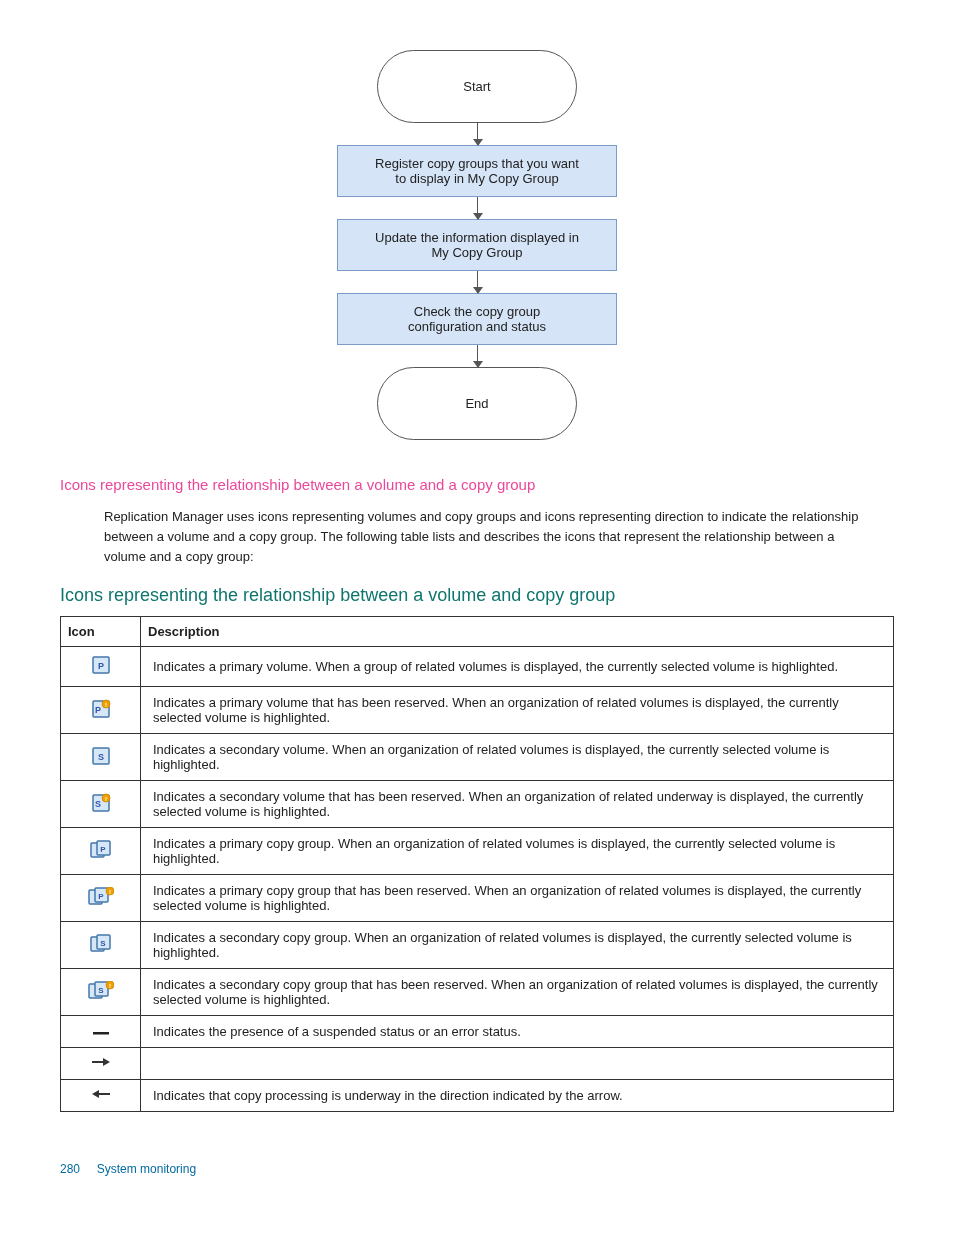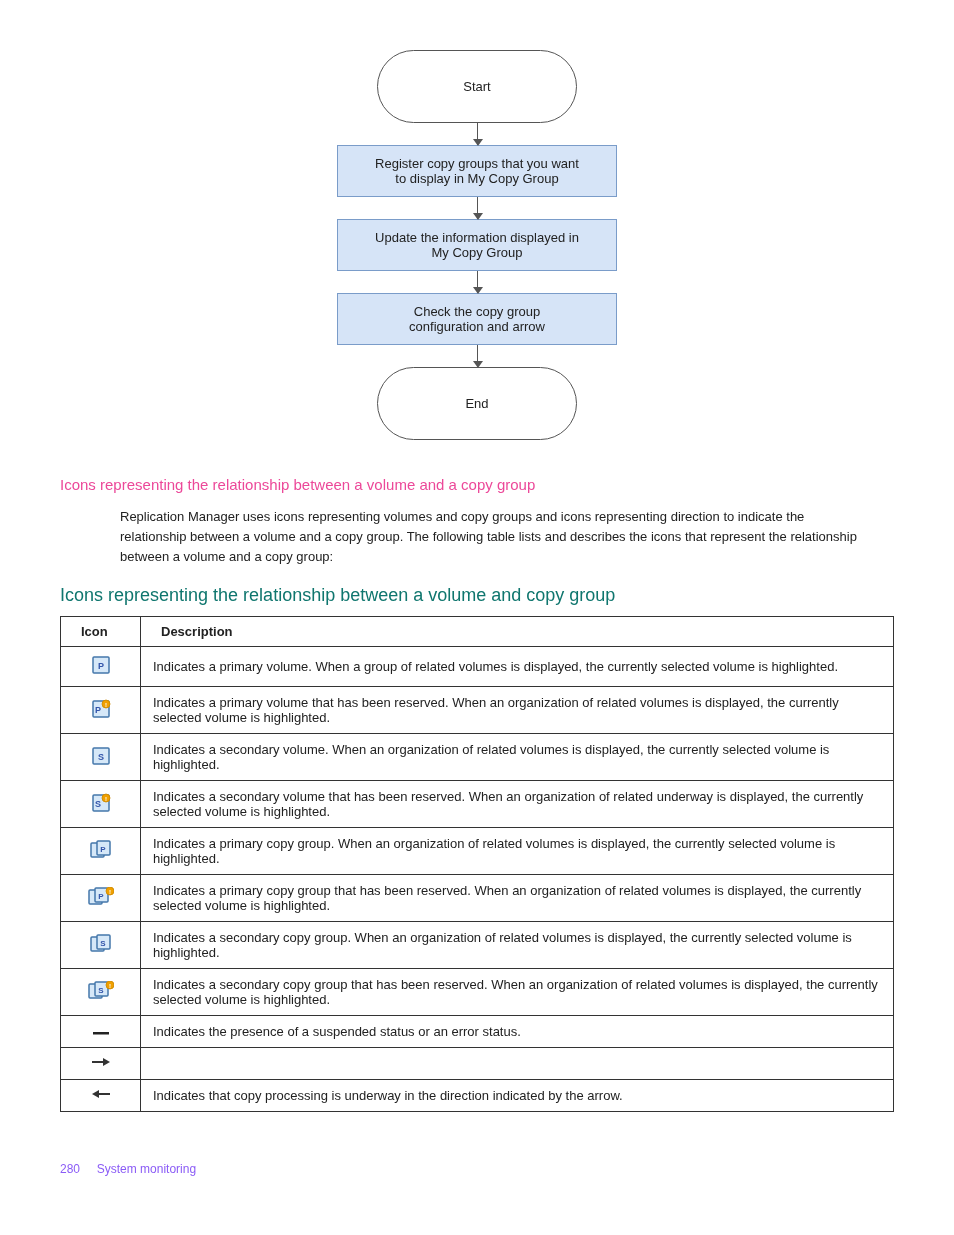--- a/index.html
+++ b/index.html
@@ -58,21 +58,21 @@
     .section-title {
       color: #ec4899;
       font-size: 15px;
       font-weight: normal;
       margin-bottom: 14px;
       margin-top: 10px;
     }
 
     
     .body-text {
-      margin-left: 60px;
+      margin-left: 44px;
       margin-right: 30px;
       font-size: 13px;
       line-height: 1.55;
       margin-bottom: 18px;
     }
 
     
     .sub-link {
       color: #0f766e;
       font-size: 18px;
@@ -82,53 +82,53 @@
 
     
     .icon-table {
       width: 100%;
       border-collapse: collapse;
       margin-bottom: 40px;
       font-size: 13px;
     }
     .icon-table th {
       border: 1.5px solid #333;
-      padding: 7px 20px;
+      padding: 7px 7px;
       background: #fff;
       font-weight: bold;
       text-align: left;
     }
     .icon-table td {
       border: 1px solid #333;
       padding: 8px 12px;
       vertical-align: middle;
     }
     .icon-table tr td:first-child {
       text-align: center;
       width: 80px;
     }
 
     
     .page-footer {
       margin-top: 50px;
       font-size: 12px;
-      color: #8b5cf6;
+      color: #0369a1;
     }
   </style>
 </head>
 <body>
 
 <div class="flowchart">
   <div class="flow-box-rounded">Start</div>
   <div class="flow-arrow"></div>
   <div class="flow-box-rect">Register copy groups that you want to display in My Copy Group</div>
   <div class="flow-arrow"></div>
   <div class="flow-box-rect">Update the information displayed in My Copy Group</div>
   <div class="flow-arrow"></div>
-  <div class="flow-box-rect">Check the copy group configuration and arrow</div>
+  <div class="flow-box-rect">Check the copy group configuration and status</div>
   <div class="flow-arrow"></div>
   <div class="flow-box-rounded">End</div>
 </div>
 
 <h2 class="section-title">Icons representing the relationship between a volume and a copy group</h2>
 
 <p class="body-text">Replication Manager uses icons representing volumes and copy groups and icons representing direction to indicate the relationship between a volume and a copy group. The following table lists and describes the icons that represent the relationship between a volume and a copy group:</p>
 
 <p style="margin-bottom:10px;">
   <a class="sub-link" href="#">Icons representing the relationship between a volume and copy group</a>

